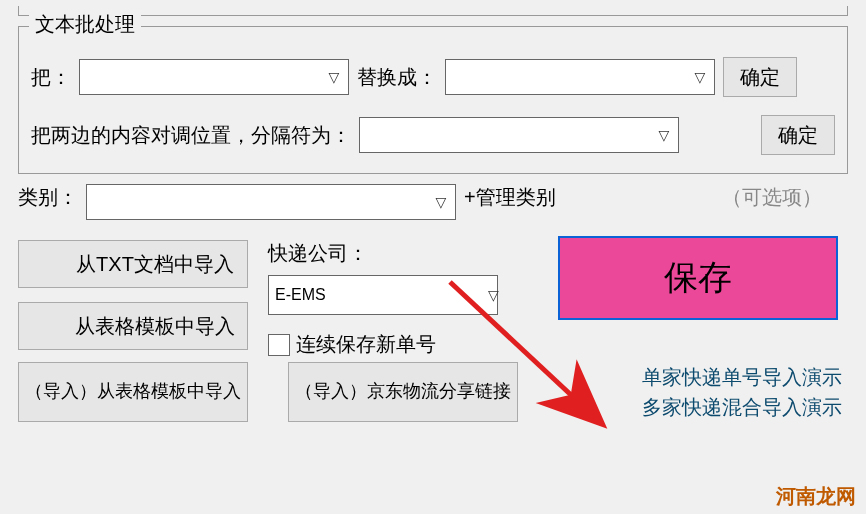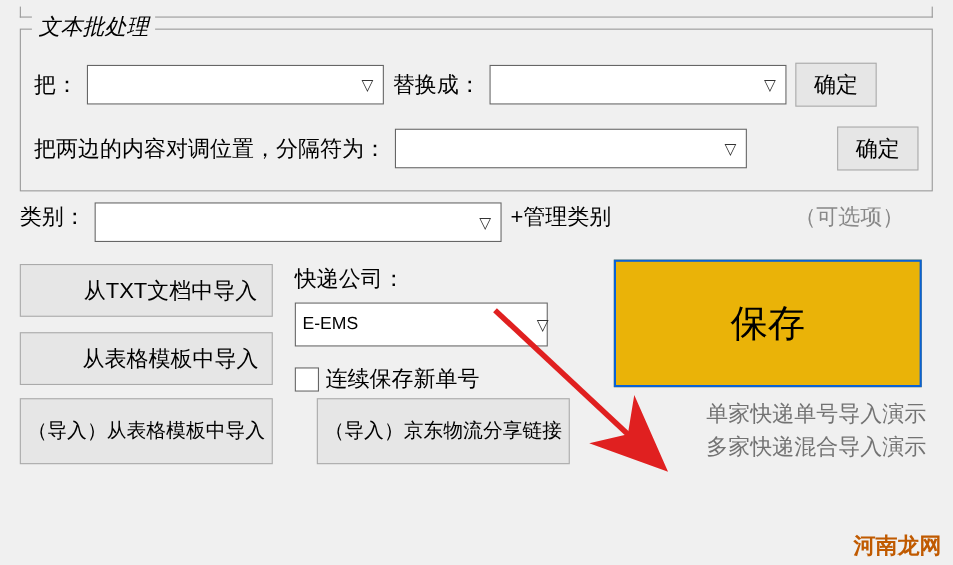--- a/index.html
+++ b/index.html
@@ -18,21 +18,20 @@
       margin: 10px 18px 0 18px;
       padding: 30px 12px 18px 12px;
       position: relative;
     }
     .legend {
       position: absolute;
       top: -16px;
       left: 10px;
       background: #f0f0f0;
       padding: 0 6px;
-      font-style: italic;
     }
     .row {
       display: flex;
       align-items: center;
       gap: 8px;
       margin-bottom: 18px;
     }
     .row:last-child { margin-bottom: 0; }
     .label { white-space: nowrap; }
     .combo {
@@ -118,35 +117,35 @@
       height: 22px;
       border: 1px solid #666;
       background: #fff;
       cursor: pointer;
     }
     .save-btn {
       position: absolute;
       right: 28px;
       top: 62px;
       width: 280px;
-      height: 116px;
-      background: #eab308;
+      height: 84px;
+      background: #ec4899;
       border: 2px solid #0a62d6;
       font-size: 34px;
       font-family: inherit;
       cursor: pointer;
     }
     .links {
       position: absolute;
       right: 24px;
       top: 188px;
       text-align: center;
       font-size: 20px;
     }
-    .link { color: #737373; cursor: pointer; display: block; line-height: 1.5; text-align: right; }
+    .link { color: #0c4a6e; cursor: pointer; display: block; line-height: 1.5; text-align: right; }
     .watermark {
       position: absolute;
       right: 10px;
       bottom: 4px;
       color: #c05a00;
       font-size: 20px;
       font-weight: bold;
     }
     .bottom-row {
       display: flex;

